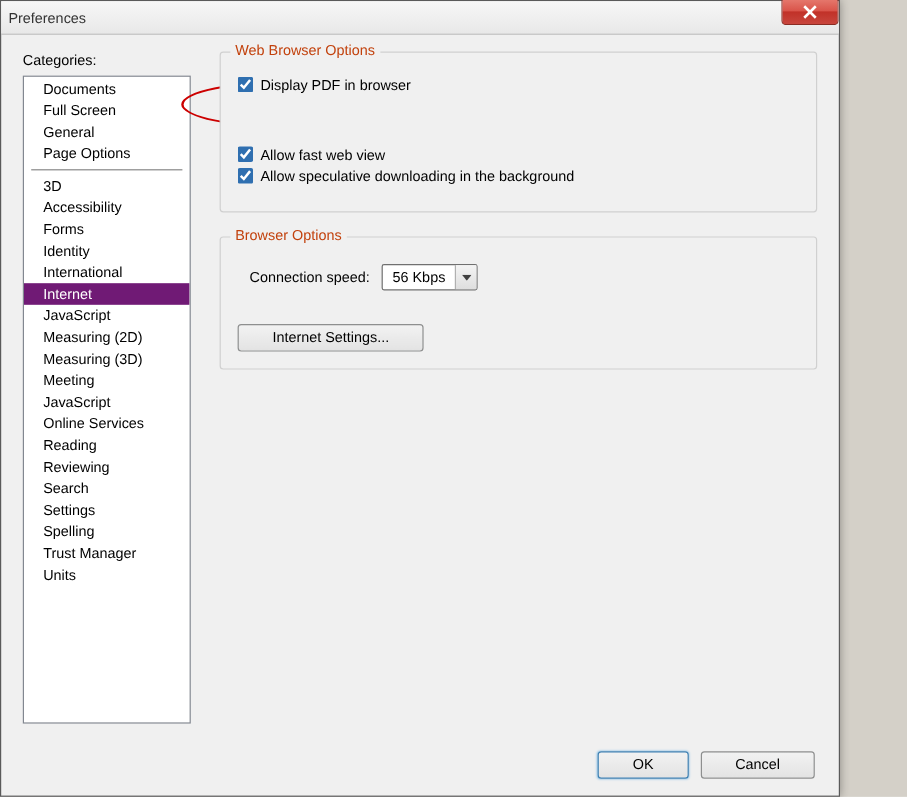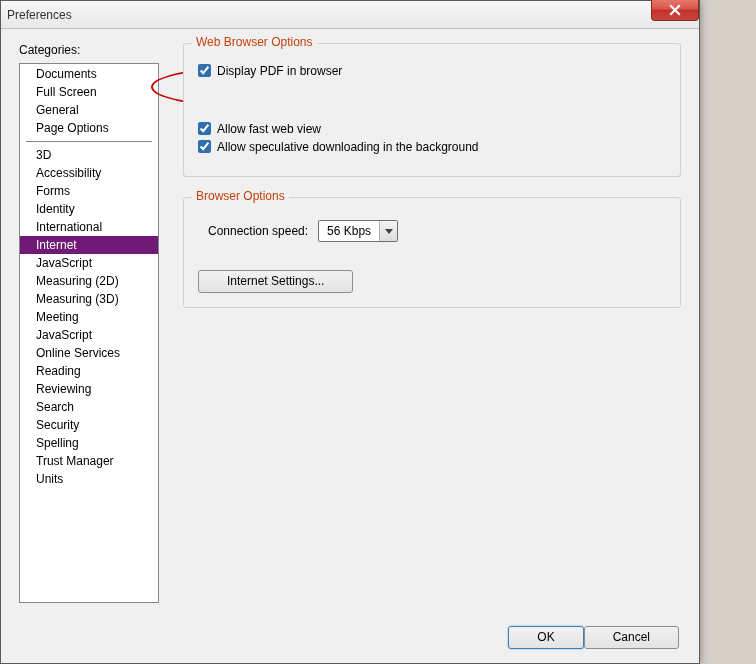--- a/index.html
+++ b/index.html
@@ -160,21 +160,21 @@
   }
   .btn.default {
     border: 1px solid #3c7fb1;
     box-shadow: 0 0 2px #6bb3e6;
   }
   .footer {
     position: absolute;
     bottom: 14px;
     right: 20px;
     display: flex;
-    gap: 0;
+    gap: 10px;
   }
   .ellipse-mark {
     position: absolute;
     border: 2px solid #c00;
     border-radius: 50%;
     width: 188px;
     height: 40px;
     left: 150px;
     top: 66px;
     pointer-events: none;
@@ -214,21 +214,21 @@
           <div class="cat-item selected">Internet</div>
           <div class="cat-item">JavaScript</div>
           <div class="cat-item">Measuring (2D)</div>
           <div class="cat-item">Measuring (3D)</div>
           <div class="cat-item">Meeting</div>
           <div class="cat-item">JavaScript</div>
           <div class="cat-item">Online Services</div>
           <div class="cat-item">Reading</div>
           <div class="cat-item">Reviewing</div>
           <div class="cat-item">Search</div>
-          <div class="cat-item">Security</div>
+          <div class="cat-item">Settings</div>
           <div class="cat-item">Spelling</div>
           <div class="cat-item">Trust Manager</div>
           <div class="cat-item">Units</div>
         </div>
     </div>
 
     <div class="right-col">
 
       <div class="group" style="padding-bottom:18px;">
         <div class="group-title">Web Browser Options</div>

